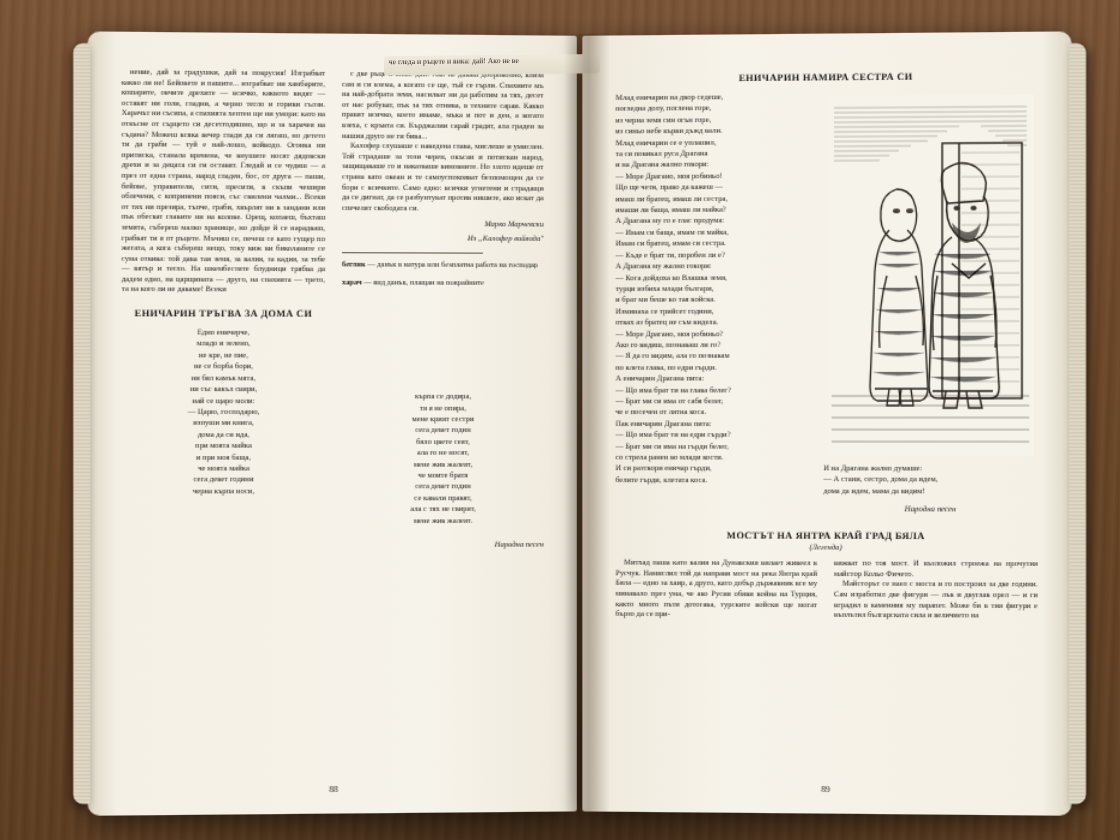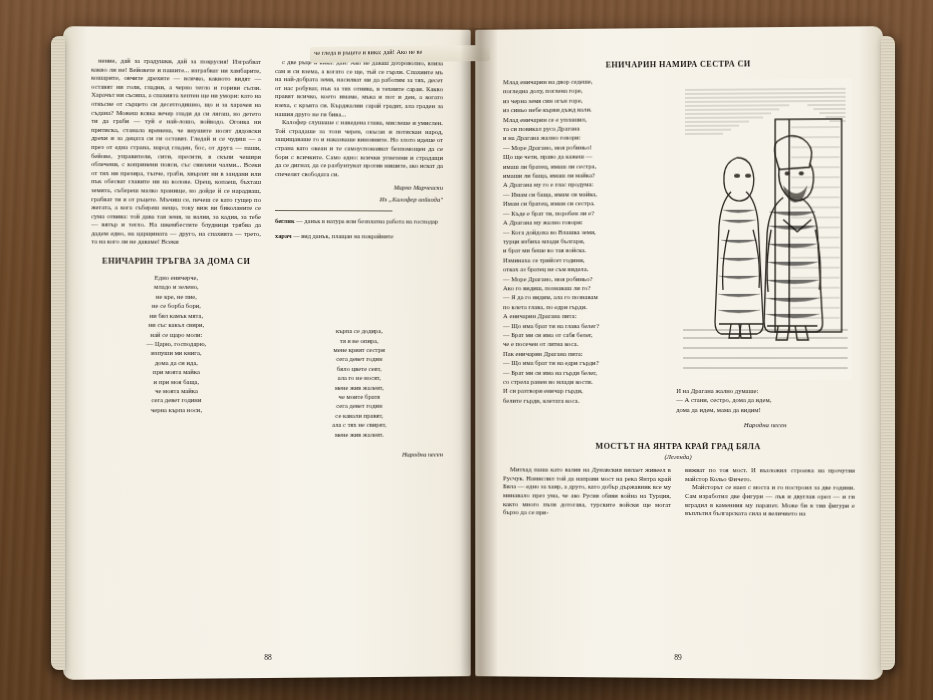--- a/index.html
+++ b/index.html
@@ -30,21 +30,21 @@
     inset:0;
     background:
       radial-gradient(ellipse at 50% 45%, rgba(255,230,190,0.12) 0%, rgba(0,0,0,0.0) 55%),
       radial-gradient(ellipse at 50% 120%, rgba(0,0,0,0.35) 0%, rgba(0,0,0,0) 60%);
     pointer-events:none;
   }
 
   
   #book {
     position: absolute;
-    left: 64px;
+    left: 74px;
     top: 28px;
     width: 822px;
     height: 652px;
   }
 
   .page {
     position: absolute;
     top: 0;
     width: 408px;
     height: 650px;

